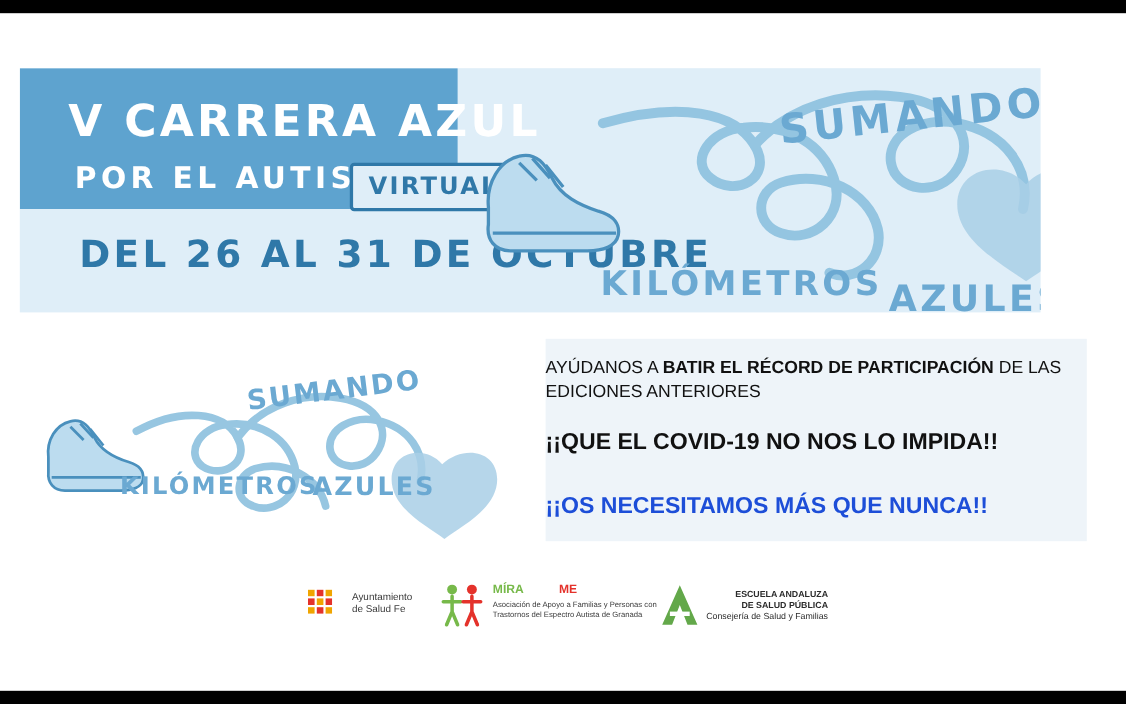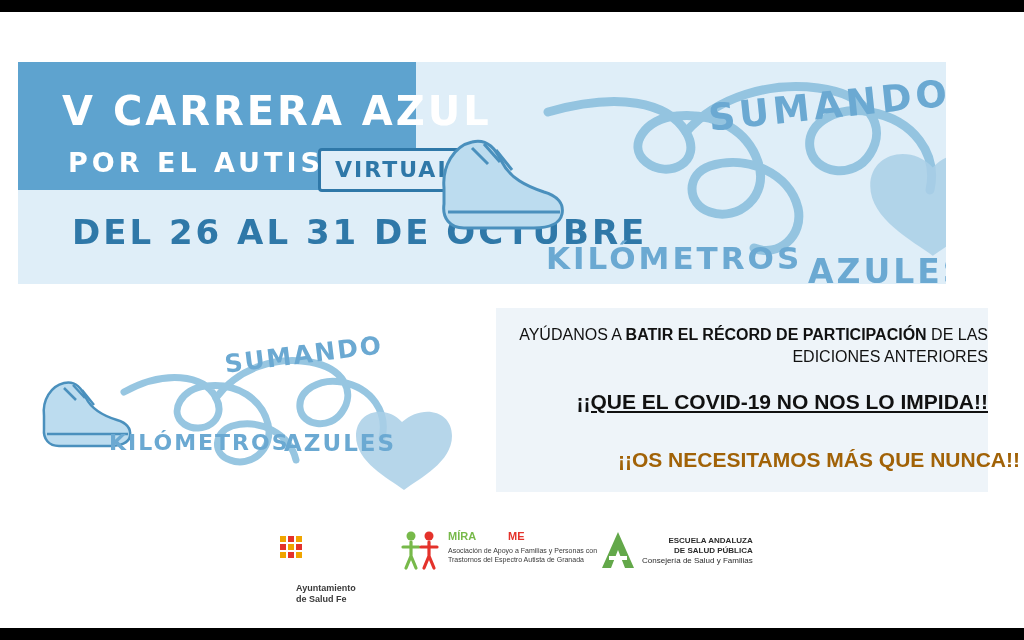--- a/index.html
+++ b/index.html
@@ -175,51 +175,49 @@
   }
 
   
   .message-box {
     position: absolute;
     left: 496px;
     top: 296px;
     width: 492px;
     height: 184px;
     background: #eef4f9;
-    text-align: right;
+    text-align: left;
   }
   .msg-line-1 {
     position: absolute;
     left: 0;
     top: 16px;
     width: 100%;
     font-size: 16px;
     color: #111111;
     line-height: 22px;
   }
   .msg-line-1 b { font-weight: bold; }
   .msg-line-2 {
     position: absolute;
     left: 0;
     top: 82px;
     width: 100%;
     font-size: 21px;
     font-weight: bold;
     color: #111111;
-    text-decoration: underline;
   }
   .msg-line-3 {
     position: absolute;
     left: 0;
     top: 140px;
     width: 100%;
     font-size: 21px;
     font-weight: bold;
-    color: #a16207;
-    margin-left: 32px;
+    color: #1d4ed8;
   }
 
   
   .logos {
     position: absolute;
     left: 280px;
     top: 512px;
     width: 470px;
     height: 70px;
   }
@@ -233,28 +231,27 @@
 
   .sf-grid {
     position: absolute;
     left: 0;
     top: 12px;
     width: 22px;
     height: 22px;
   }
   .sf-text {
     position: absolute;
-    left: 16px;
+    left: 40px;
     top: 13px;
     font-size: 9px;
-    font-weight: bold;
+    font-weight: normal;
     color: #3a3a3a;
     line-height: 11px;
     white-space: nowrap;
-    margin-top: 46px;
   }
   .mirame-mark {
     position: absolute;
     left: 0;
     top: 4px;
     width: 44px;
     height: 44px;
   }
   .mirame-title {
     position: absolute;

